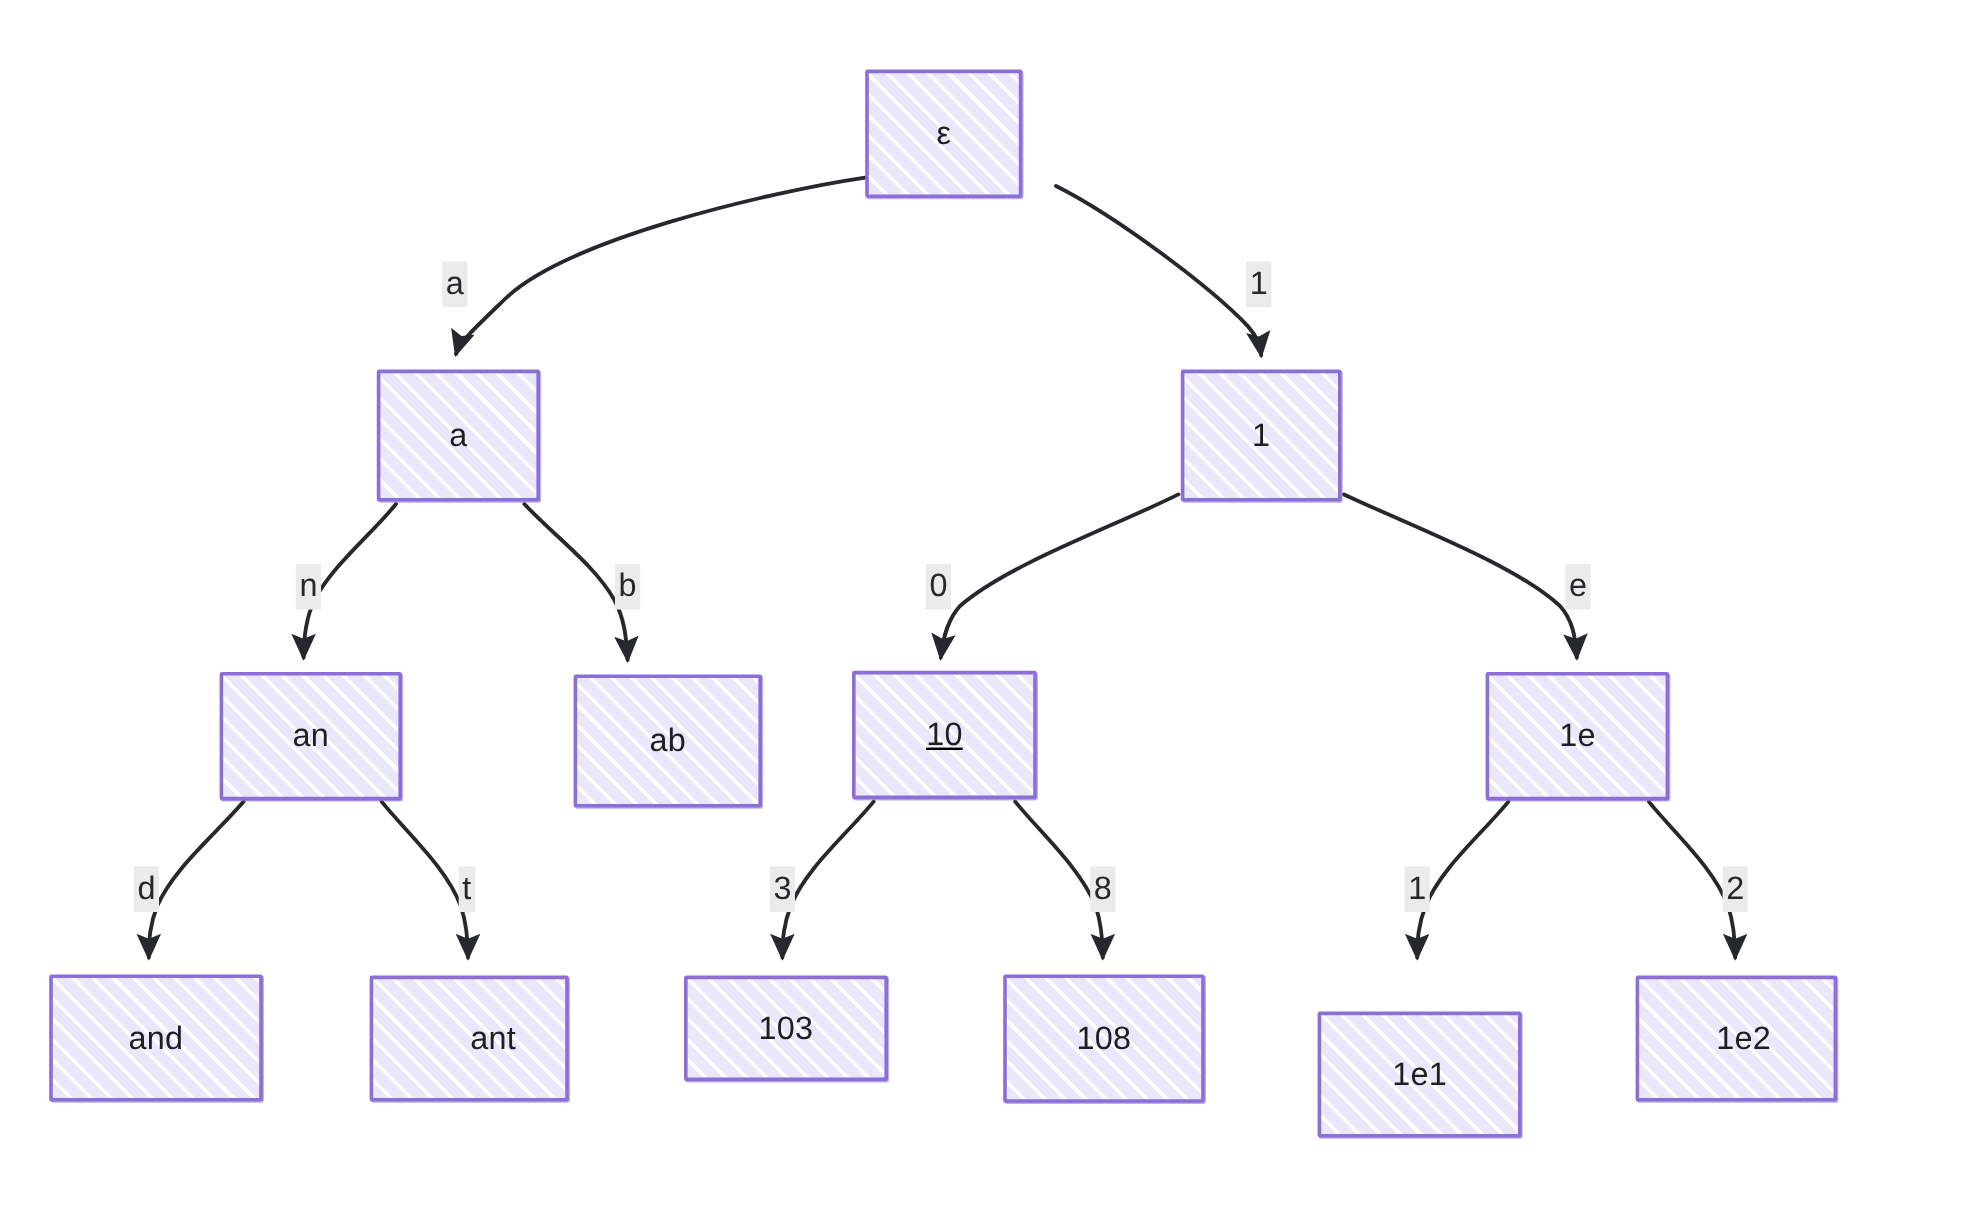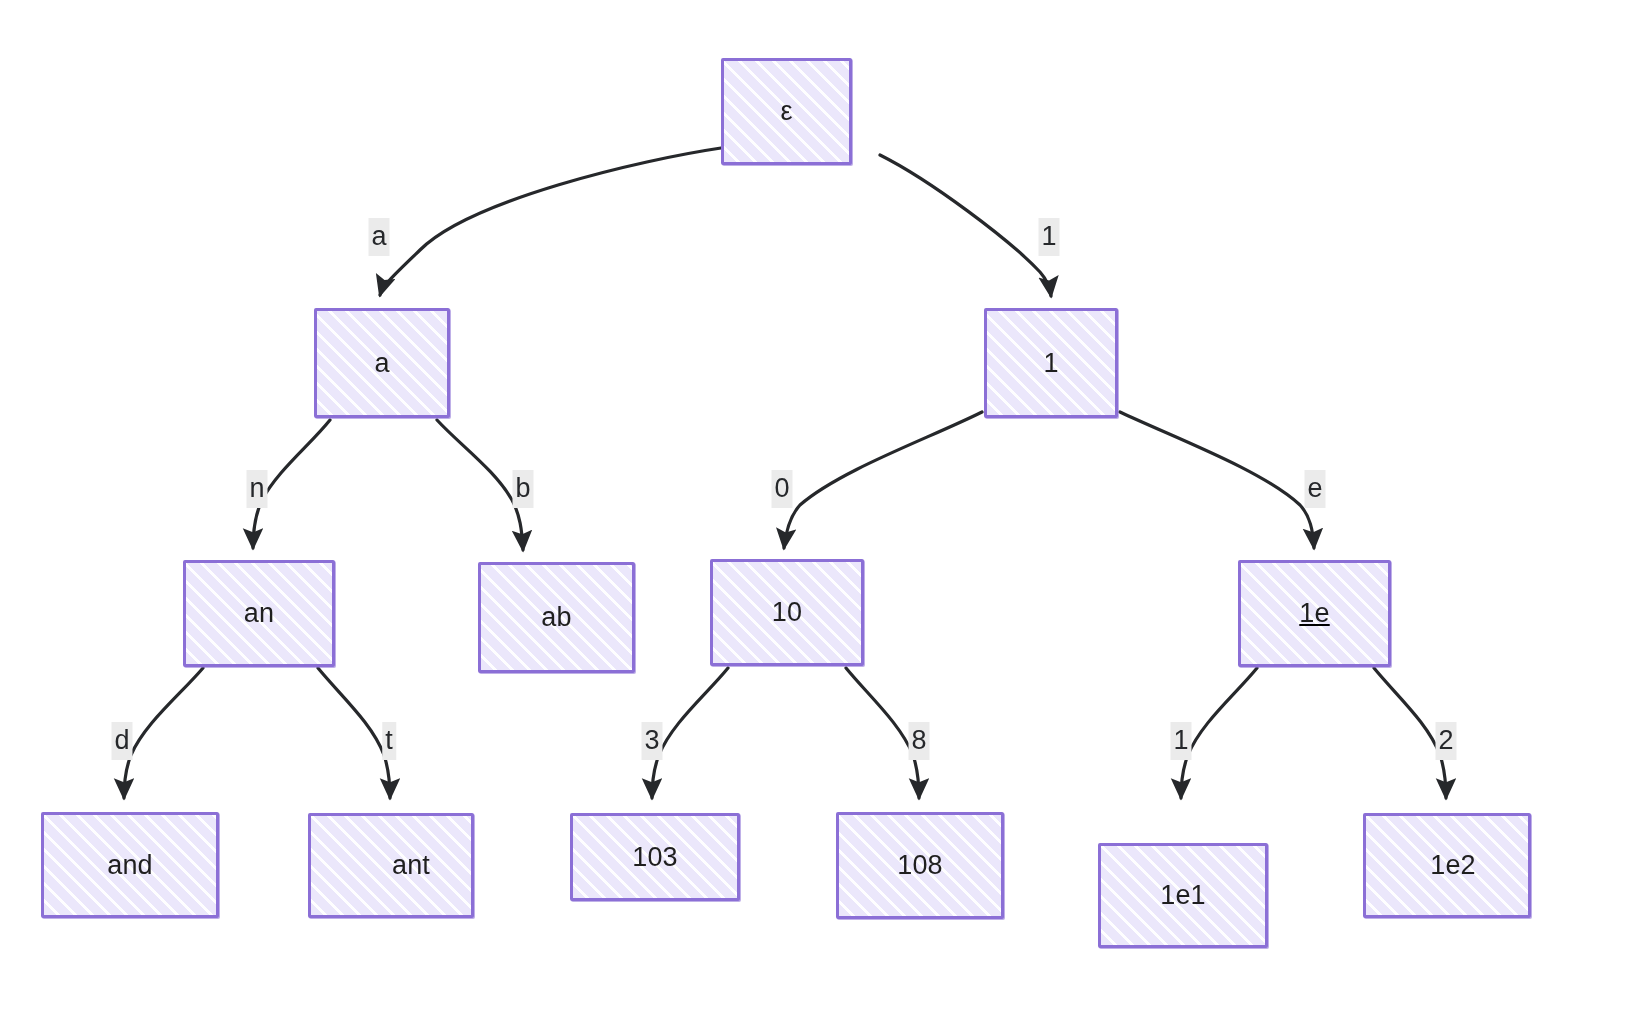--- a/index.html
+++ b/index.html
@@ -102,24 +102,24 @@
       </div>
       <div class="node" style="left: 984px; top: 308px; width: 134px; height: 110px;">
         <span class="node-label">1</span>
       </div>
       <div class="node" style="left: 183px; top: 560px; width: 152px; height: 107px; align-items: center;">
         <span class="node-label">an</span>
       </div>
       <div class="node" style="left: 446px; top: 562px; width: 157px; height: 111px; margin-left: 32px;">
         <span class="node-label">ab</span>
       </div>
-      <div class="node" style="left: 710px; top: 559px; width: 154px; height: 107px;">
+      <div class="node" style="left: 710px; top: 559px; width: 154px; height: 107px; text-decoration: underline;">
         <span class="node-label">10</span>
       </div>
-      <div class="node" style="left: 1238px; top: 560px; width: 153px; height: 107px; text-decoration: underline;">
+      <div class="node" style="left: 1238px; top: 560px; width: 153px; height: 107px;">
         <span class="node-label">1e</span>
       </div>
       <div class="node" style="left: 41px; top: 812px; width: 178px; height: 106px; text-align: center;">
         <span class="node-label">and</span>
       </div>
       <div class="node" style="left: 308px; top: 813px; width: 166px; height: 105px; padding-left: 40px;">
         <span class="node-label">ant</span>
       </div>
       <div class="node" style="left: 570px; top: 813px; width: 170px; height: 88px;">
         <span class="node-label">103</span>

